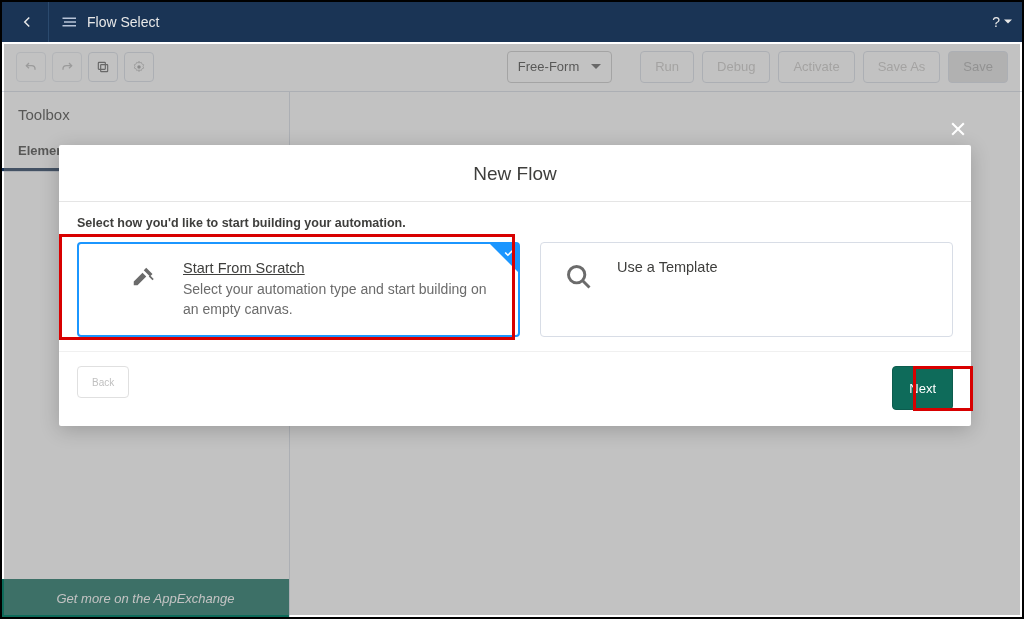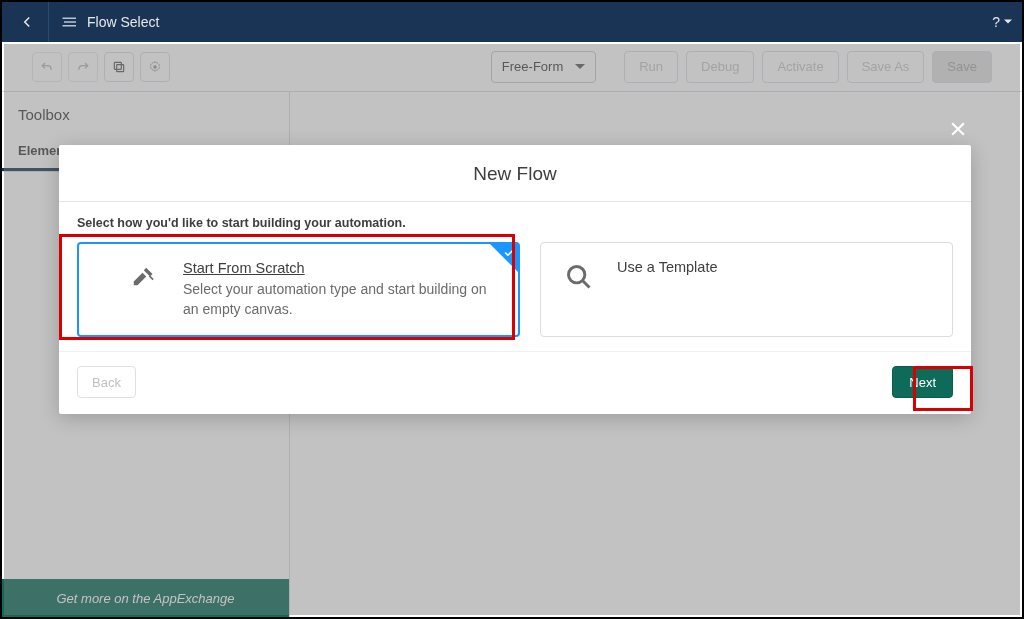--- a/index.html
+++ b/index.html
@@ -6,21 +6,21 @@
 html, body { width: 1024px; height: 619px; overflow: hidden; }
 .outer { width: 1024px; height: 619px; border: 2px solid #000; position: relative; background: #fff; }
 .header-bar { height: 40px; background: #1a3455; display: flex; align-items: center; padding: 0 10px; color: #fff; }
 .back-arrow { width: 30px; display:flex; align-items:center; justify-content:center; cursor:pointer; }
 .divider-v { width:1px; height:40px; background:#2b4a6e; margin:0 6px; }
 .brand-icon { margin-left:6px; margin-right:8px; display:flex; align-items:center; }
 .brand-title { font-size:14px; color:#e8e8e8; }
 .header-spacer { flex:1; }
 .help-btn { display:flex; align-items:center; gap:4px; font-size:14px; color:#e8e8e8; cursor:pointer; }
 
-.toolbar-row { height:50px; border-bottom:1px solid #d8dde6; display:flex; align-items:center; padding:0 30px; gap:6px; }
+.toolbar-row { height:50px; border-bottom:1px solid #d8dde6; display:flex; align-items:center; padding:0 14px; gap:6px; }
 .tb-btn { width:30px; height:30px; border:1px solid #d8dde6; border-radius:4px; background:#fff; display:flex; align-items:center; justify-content:center; color:#706e6b; cursor:pointer; }
 .tb-btn.disabled { opacity:.7; }
 .toolbar-spacer { flex:1; }
 .layout-select { height:32px; border:1px solid #c9c9c9; border-radius:4px; background:#fff; padding:0 10px; display:flex; align-items:center; gap:12px; font-size:13px; color:#3e3e3c; cursor:pointer; }
 .run-btns { display:flex; gap:8px; margin-left:22px; }
 .act-btn { height:32px; border:1px solid #d8dde6; border-radius:4px; background:#fff; padding:0 14px; font-size:13px; color:#c9c7c5; cursor:default; }
 .act-btn.save { background:#e0e0e0; color:#a8a8a8; }
 
 .body-area { display:flex; height:calc(619px - 40px - 50px - 4px); }
 .sidebar { width:288px; border-right:1px solid #d8dde6; display:flex; flex-direction:column; }
@@ -49,22 +49,22 @@
 .opt-text { flex:1; }
 .opt-title { font-size:14.5px; color:#3e3e3c; text-decoration:underline; margin-bottom:4px; }
 .opt-title.nounder { text-decoration:none; }
 .opt-desc { font-size:14px; color:#6b6b6b; line-height:1.4; }
 
 .highlight-start { position:absolute; border:3px solid #d80000; pointer-events:none; }
 .hl1 { left:57px; top:232px; width:456px; height:106px; }
 .hl2 { right:49px; top:364px; width:60px; height:45px; }
 
 .modal-footer { padding:14px 18px 16px; display:flex; justify-content:space-between; border-top:1px solid #f0f0f0; margin-top:10px; }
-.back-btn { height:32px; border:1px solid #e0e0e0; background:#fff; border-radius:4px; padding:0 14px; font-size:13px; color:#c0c0c0; cursor:default; }
-.next-btn { height:32px; border:1px solid #0d5c4e; background:#0e6b5a; color:#fff; border-radius:4px; padding:0 16px; font-size:13px; cursor:pointer; }
+.back-btn { height:32px; border:1px solid #e0e0e0; background:#fff; border-radius:4px; padding:0 14px; font-size:10px; color:#c0c0c0; cursor:default; }
+.next-btn { height:44px; border:1px solid #0d5c4e; background:#0e6b5a; color:#fff; border-radius:4px; padding:0 16px; font-size:13px; cursor:pointer; }
 </style>
 </head>
 <body>
 
 <div class="outer">
   <div class="header-bar">
     <div class="back-arrow">
       <svg width="18" height="18" viewBox="0 0 24 24" fill="none" stroke="#e8e8e8" stroke-width="2">
           <path d="M15 6l-6 6 6 6"></path>
         </svg>

